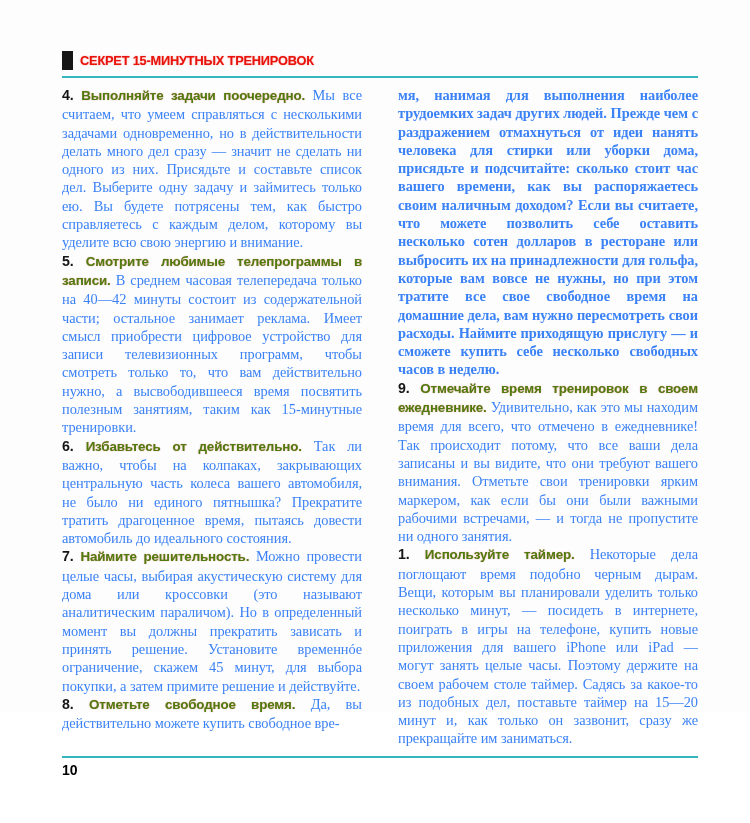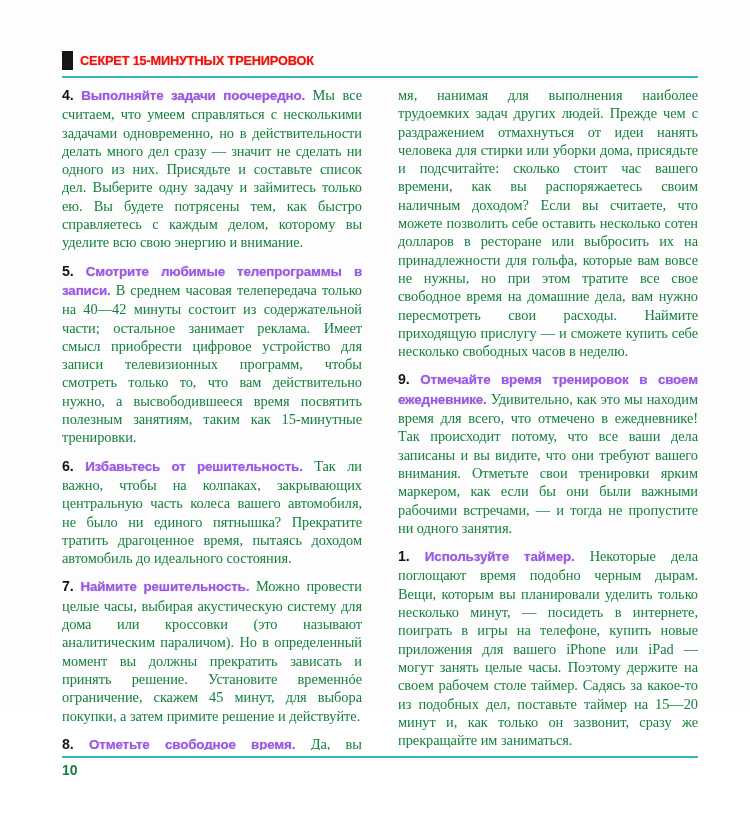--- a/index.html
+++ b/index.html
@@ -69,21 +69,21 @@
   }
 
   
   .folio {
     position: absolute;
     left: 62px;
     top: 762px;
     font-family: "Liberation Sans", "DejaVu Sans", sans-serif;
     font-size: 14px;
     font-weight: bold;
-    color: #15803d;
+    color: #000000;
   }
 
   
   .columns {
     position: absolute;
     left: 62px;
     top: 86px;
     width: 636px;
     height: 664px;
     display: flex;
@@ -97,45 +97,46 @@
   .para {
     margin: 0 0 0px 0;
     font-size: 14.4px;
     line-height: 18.3px;
     text-align: justify;
     text-justify: inter-word;
     hyphens: manual;
     letter-spacing: -0.05px;
   }
   .para + .para {
-    margin-top: 10px;
+    margin-top: 0;
   }
   .para.cont {
     margin-top: 0;
+    font-weight: bold;
   }
 
   .num {
     font-family: "Liberation Sans", "DejaVu Sans", sans-serif;
     font-weight: bold;
     font-size: 14.2px;
     color: #151515;
   }
   .lead {
     font-family: "Liberation Sans", "DejaVu Sans", sans-serif;
     font-weight: bold;
     font-size: 13.4px;
-    color: #8b5cf6;
+    color: #4d7c0f;
     text-shadow: 0 0 1.3px rgba(238,27,18,0.45);
     letter-spacing: -0.15px;
   }
 
   .body-text {
     font-family: "Liberation Serif", "DejaVu Serif", serif;
     font-size: 14.4px;
-    color: #15803d;
+    color: #3b82f6;
   }
 </style>
 </head>
 <body>
 
 <div class="page">
 
   <div class="running-head">
     <span class="head-marker"></span>
     <span class="head-title">СЕКРЕТ 15-МИНУТНЫХ ТРЕНИРОВОК</span>
@@ -152,21 +153,21 @@
         <span class="lead">Выполняйте задачи поочередно.</span><span class="body-text"> Мы все считаем, что умеем справляться с несколькими задачами одновременно, но в действительности делать много дел сразу — значит не сделать ни одного из них. Присядьте и составьте список дел. Выберите одну задачу и займитесь только ею. Вы будете потрясены тем, как быстро справляетесь с каждым делом, которому вы уделите всю свою энергию и внимание.</span>
       </p>
 
       <p class="para">
         <span class="num">5.</span>
         <span class="lead">Смотрите любимые телепрограммы в записи.</span><span class="body-text"> В среднем часовая телепередача только на 40—42 минуты состоит из содержательной части; остальное занимает реклама. Имеет смысл приобрести цифровое устройство для записи телевизионных программ, чтобы смотреть только то, что вам действительно нужно, а высвободившееся время посвятить полезным занятиям, таким как 15-минутные тренировки.</span>
       </p>
 
       <p class="para">
         <span class="num">6.</span>
-        <span class="lead">Избавьтесь от решительность.</span><span class="body-text"> Так ли важно, чтобы на колпаках, закрывающих центральную часть колеса вашего автомобиля, не было ни единого пятнышка? Прекратите тратить драгоценное время, пытаясь доходом автомобиль до идеального состояния.</span>
+        <span class="lead">Избавьтесь от действительно.</span><span class="body-text"> Так ли важно, чтобы на колпаках, закрывающих центральную часть колеса вашего автомобиля, не было ни единого пятнышка? Прекратите тратить драгоценное время, пытаясь довести автомобиль до идеального состояния.</span>
       </p>
 
       <p class="para">
         <span class="num">7.</span>
         <span class="lead">Наймите решительность.</span><span class="body-text"> Можно провести целые часы, выбирая акустическую систему для дома или кроссовки (это называют аналитическим параличом). Но в определенный момент вы должны прекратить зависать и принять решение. Установите временнóе ограничение, скажем 45 минут, для выбора покупки, а затем примите решение и действуйте.</span>
       </p>
 
       <p class="para">
         <span class="num">8.</span>
         <span class="lead">Отметьте свободное время.</span><span class="body-text"> Да, вы действительно можете купить свободное вре-</span>

